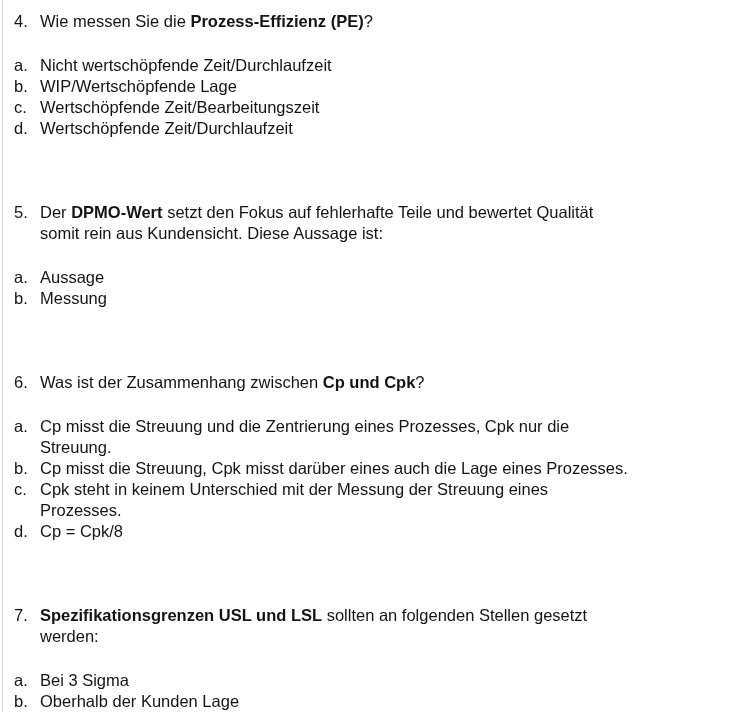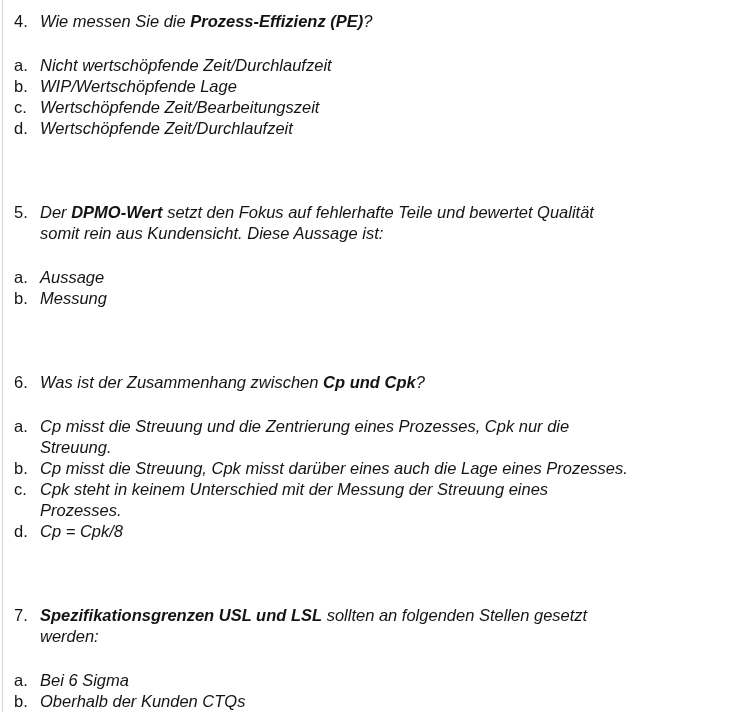--- a/index.html
+++ b/index.html
@@ -42,21 +42,20 @@
     align-items: flex-start;
     margin-bottom: 23px;
   }
   .num-col {
     flex: 0 0 26px;
     white-space: nowrap;
   }
   .txt-col {
     flex: 1 1 auto;
     white-space: pre-wrap;
-    font-style: italic;
   }
   .option-row {
     display: flex;
     align-items: flex-start;
   }
   .b {
     font-weight: 700;
   }
 </style>
 </head>
@@ -134,22 +133,22 @@
       </div>
       <div class="question-block">
         <div class="q-line">
           <span class="num-col">7.</span>
           <span class="txt-col"><span class="b">Spezifikationsgrenzen USL und LSL</span><span> sollten an folgenden Stellen gesetzt
 werden:</span></span>
         </div>
         <div>
           <div class="option-row">
             <span class="num-col">a.</span>
-            <span class="txt-col">Bei 6 Sigma</span>
+            <span class="txt-col">Bei 3 Sigma</span>
           </div>
           <div class="option-row">
             <span class="num-col">b.</span>
-            <span class="txt-col">Oberhalb der Kunden CTQs</span>
+            <span class="txt-col">Oberhalb der Kunden Lage</span>
           </div>
         </div>
       </div>
     </div>
 </div>
 
 </body></html>

